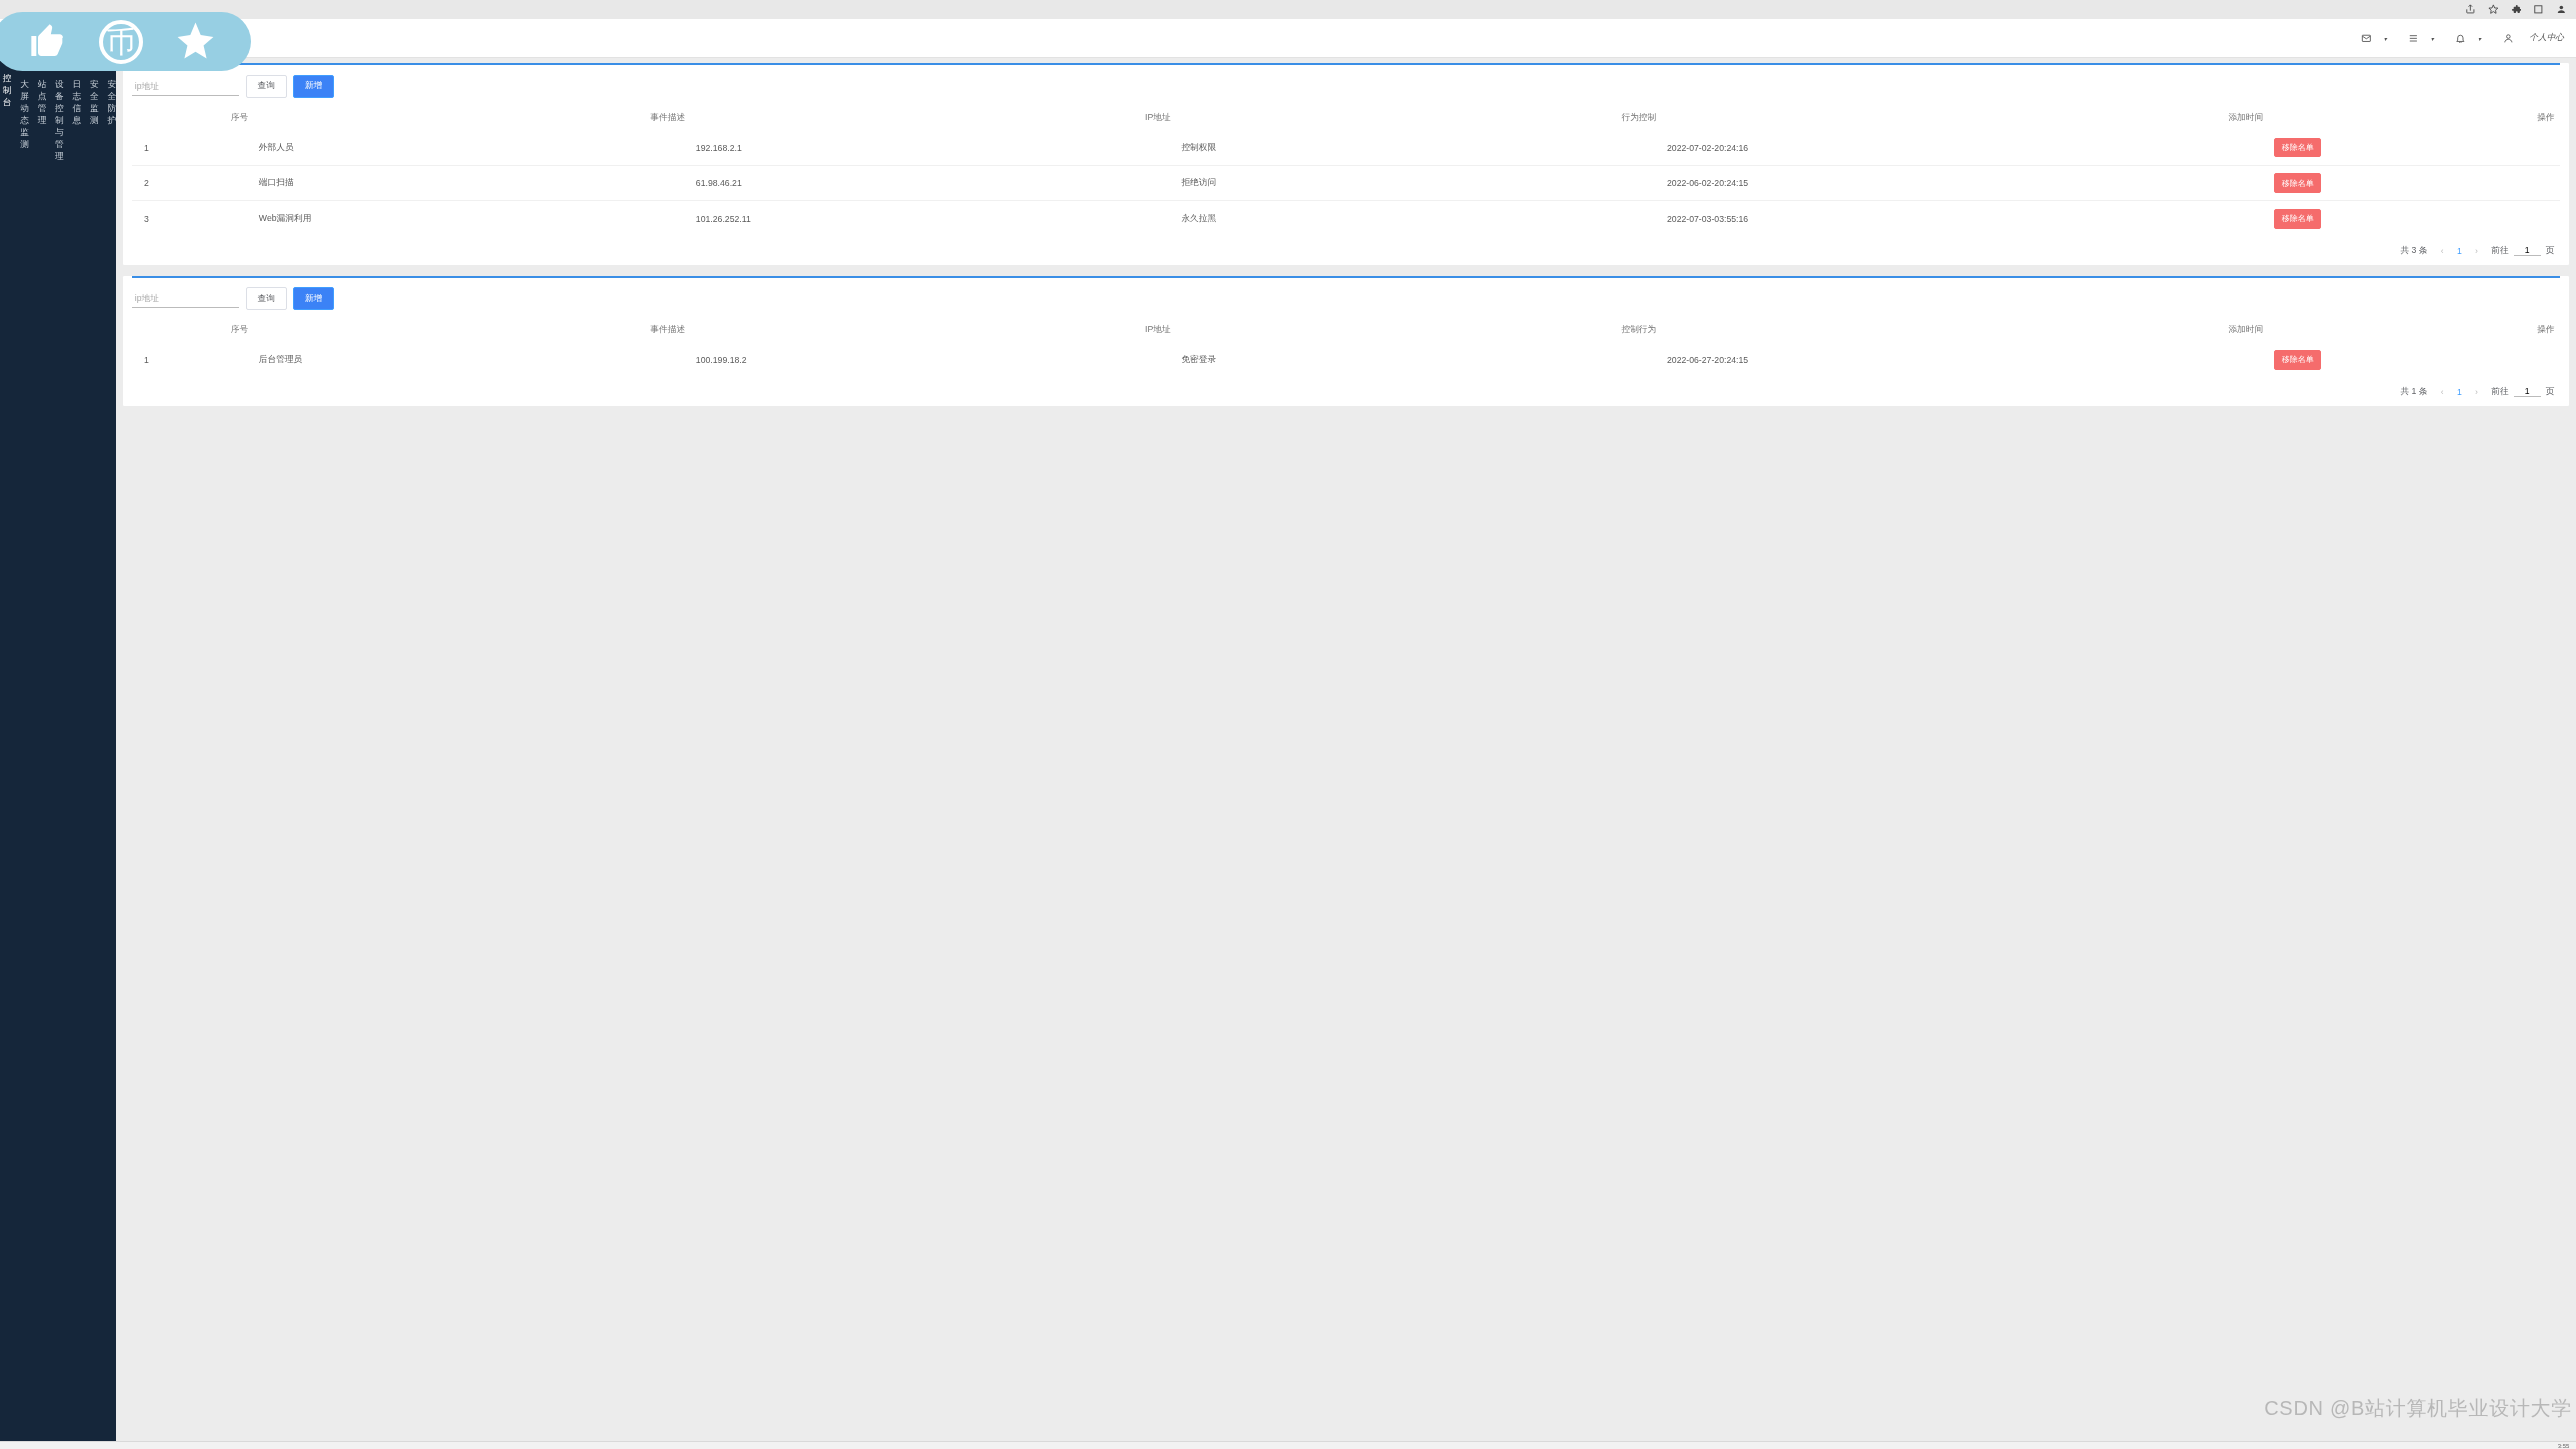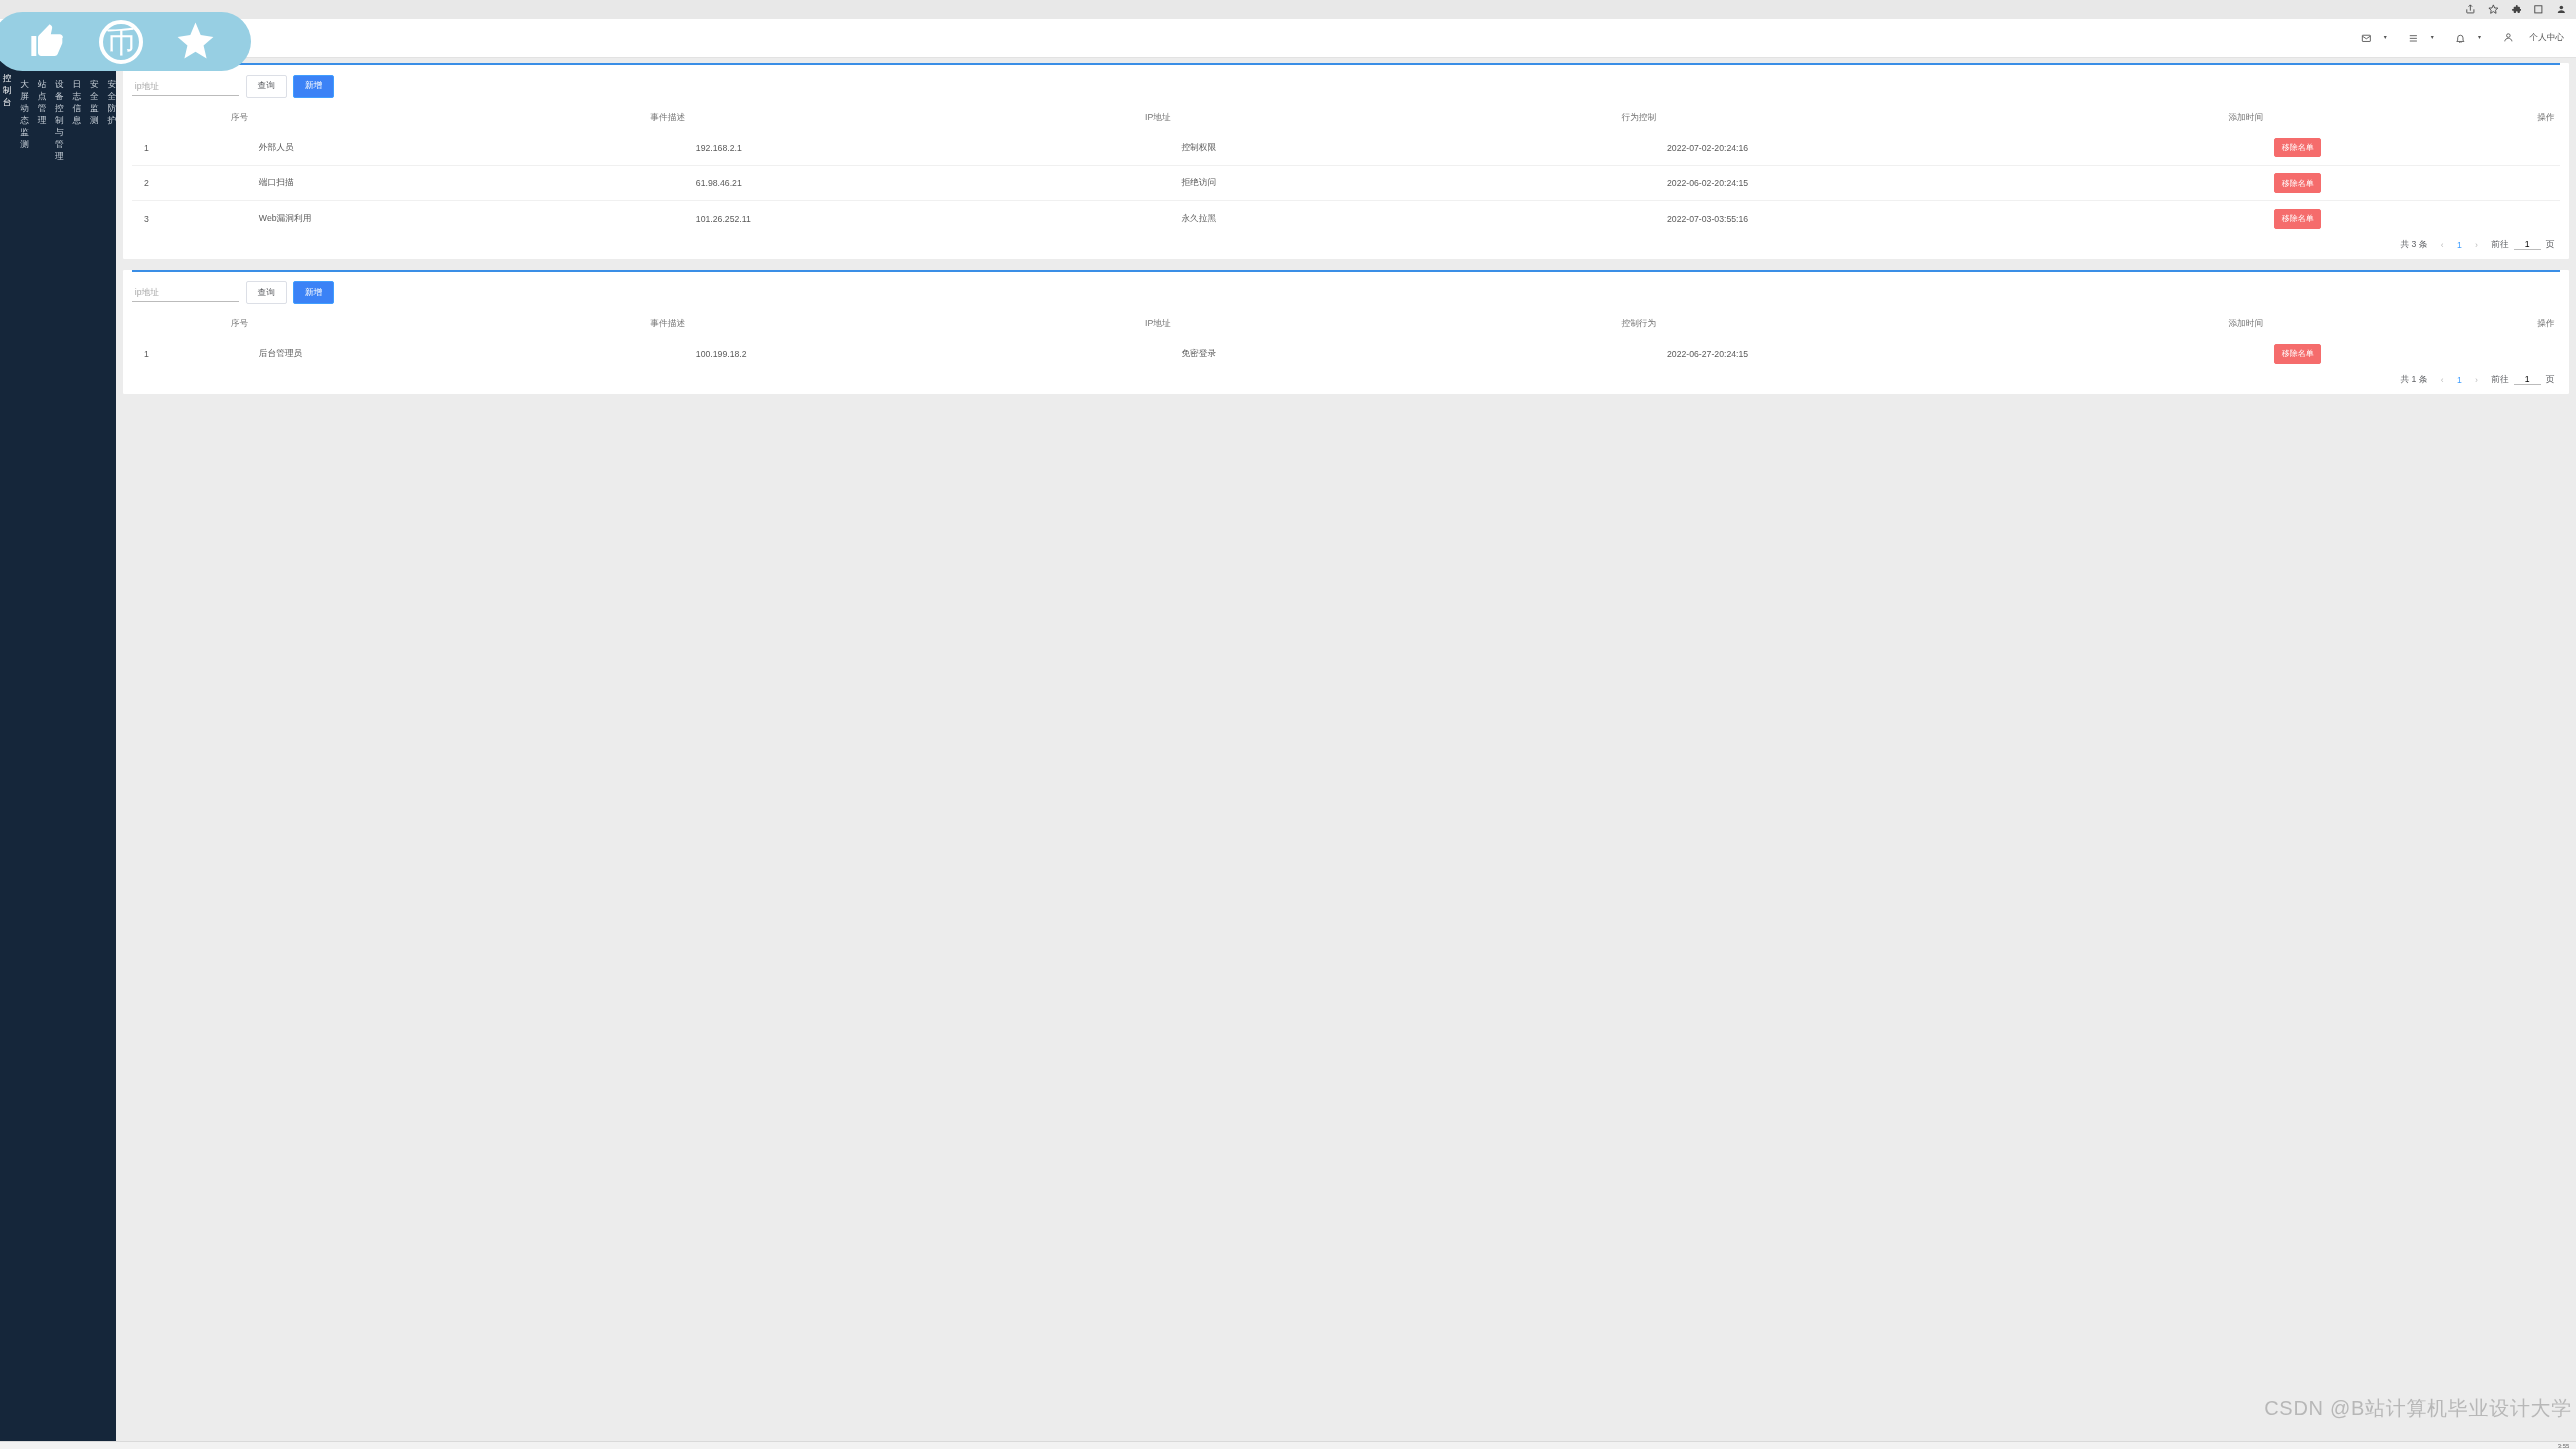--- a/index.html
+++ b/index.html
@@ -16,21 +16,21 @@
     .floating-pill .pillicon { color: #fff; }
     .floating-pill .thumb svg { width: 40px; height: 40px; }
     .floating-pill .coin { width: 44px; height: 44px; border: 4.7px solid #fff; border-radius: 50%; display: flex; align-items: center; justify-content: center; font-size: 29.5px; color: #fff; font-weight: 300; line-height:1; }
     .floating-pill .star svg { width: 43px; height: 43px; }
 
     
     .app { position: absolute; top: 19px; left: 0; right: 0; bottom: 8px; display: flex; flex-direction: column; }
 
     
     .header { height: 39px; background: #fff; border-bottom: 0.7px solid #e2e2e2; display: flex; align-items: center; justify-content: flex-end; padding: 0 12px; }
-    .header .hitem { display: flex; align-items: flex-start; gap: 12px; color: #555; margin-left: 21.5px; cursor: pointer; font-size: 8.7px; }
+    .header .hitem { display: flex; align-items: center; gap: 12px; color: #555; margin-left: 21.5px; cursor: pointer; font-size: 8.7px; font-style: italic; }
     .header .hitem svg { width: 10.7px; height: 10.7px; }
     .header .caret { font-size: 6px; }
     .header .profile-text { margin-left: 4px; }
 
     
     .body { flex: 1; display: flex; min-height: 0; }
 
     .sidebar { width: 116px; background: #15263a; color: #c8d0d8; display: flex; padding-top: 8px; }
     .sidebar .side-item { padding: 7.4px 5.4px 7.4px 2.7px; font-size: 8.7px; cursor: pointer; letter-spacing: 0.7px; }
     .sidebar .side-item.title { color: #fff; font-weight: 500; }
@@ -53,21 +53,21 @@
     table.data th { text-align: right; font-weight: 500; color: #757575; padding: 6.7px 5.4px; font-size: 8.7px; background: #fff; }
     table.data td { padding: 7.4px 5.4px; font-size: 8.7px; color: #5a5a5a; }
     table.data tr.row + tr.row { border-top: 0.7px solid #f0f0f0; }
     .col-seq   { width: 5%;  padding-left: 12px !important; }
     .col-desc  { width: 18%; }
     .col-ip    { width: 20%; }
     .col-ctrl  { width: 20%; }
     .col-time  { width: 25%; }
     .col-act   { width: 12%; text-align: left; }
 
-    .pagination { display: flex; align-items: center; justify-content: flex-end; gap: 9.4px; margin-top: 3px; font-size: 8.7px; color: #606266; padding-right: 5.4px; }
+    .pagination { display: flex; align-items: center; justify-content: flex-end; gap: 9.4px; margin-top: 9px; font-size: 8.7px; color: #606266; padding-right: 5.4px; }
     .pagination .arrow { color: #bbb; cursor: pointer; width: 10.7px; text-align: center; }
     .pagination .page-num { color: #409eff; }
     .pagination .goto input { width: 27px; border: none; border-bottom: 0.7px solid #bbb; text-align: center; font-size: 8.7px; margin: 0 2.7px; outline: none; }
 
     
     .watermark { position: absolute; right: 4px; bottom: 27px; font-size: 20px; color: rgba(120,120,120,0.45); font-weight: 300; letter-spacing: 0.7px; pointer-events: none; z-index: 600; }
 
     
     .taskbar { position: absolute; left: 0; right: 0; bottom: 0; height: 8px; background: #f2f2f2; border-top: 0.7px solid #d9d9d9; display: flex; align-items: center; justify-content: space-between; padding: 0 6.7px; font-size: 6px; color: #666; }
     .taskbar .tray { display: flex; gap: 4px; align-items: center; }

